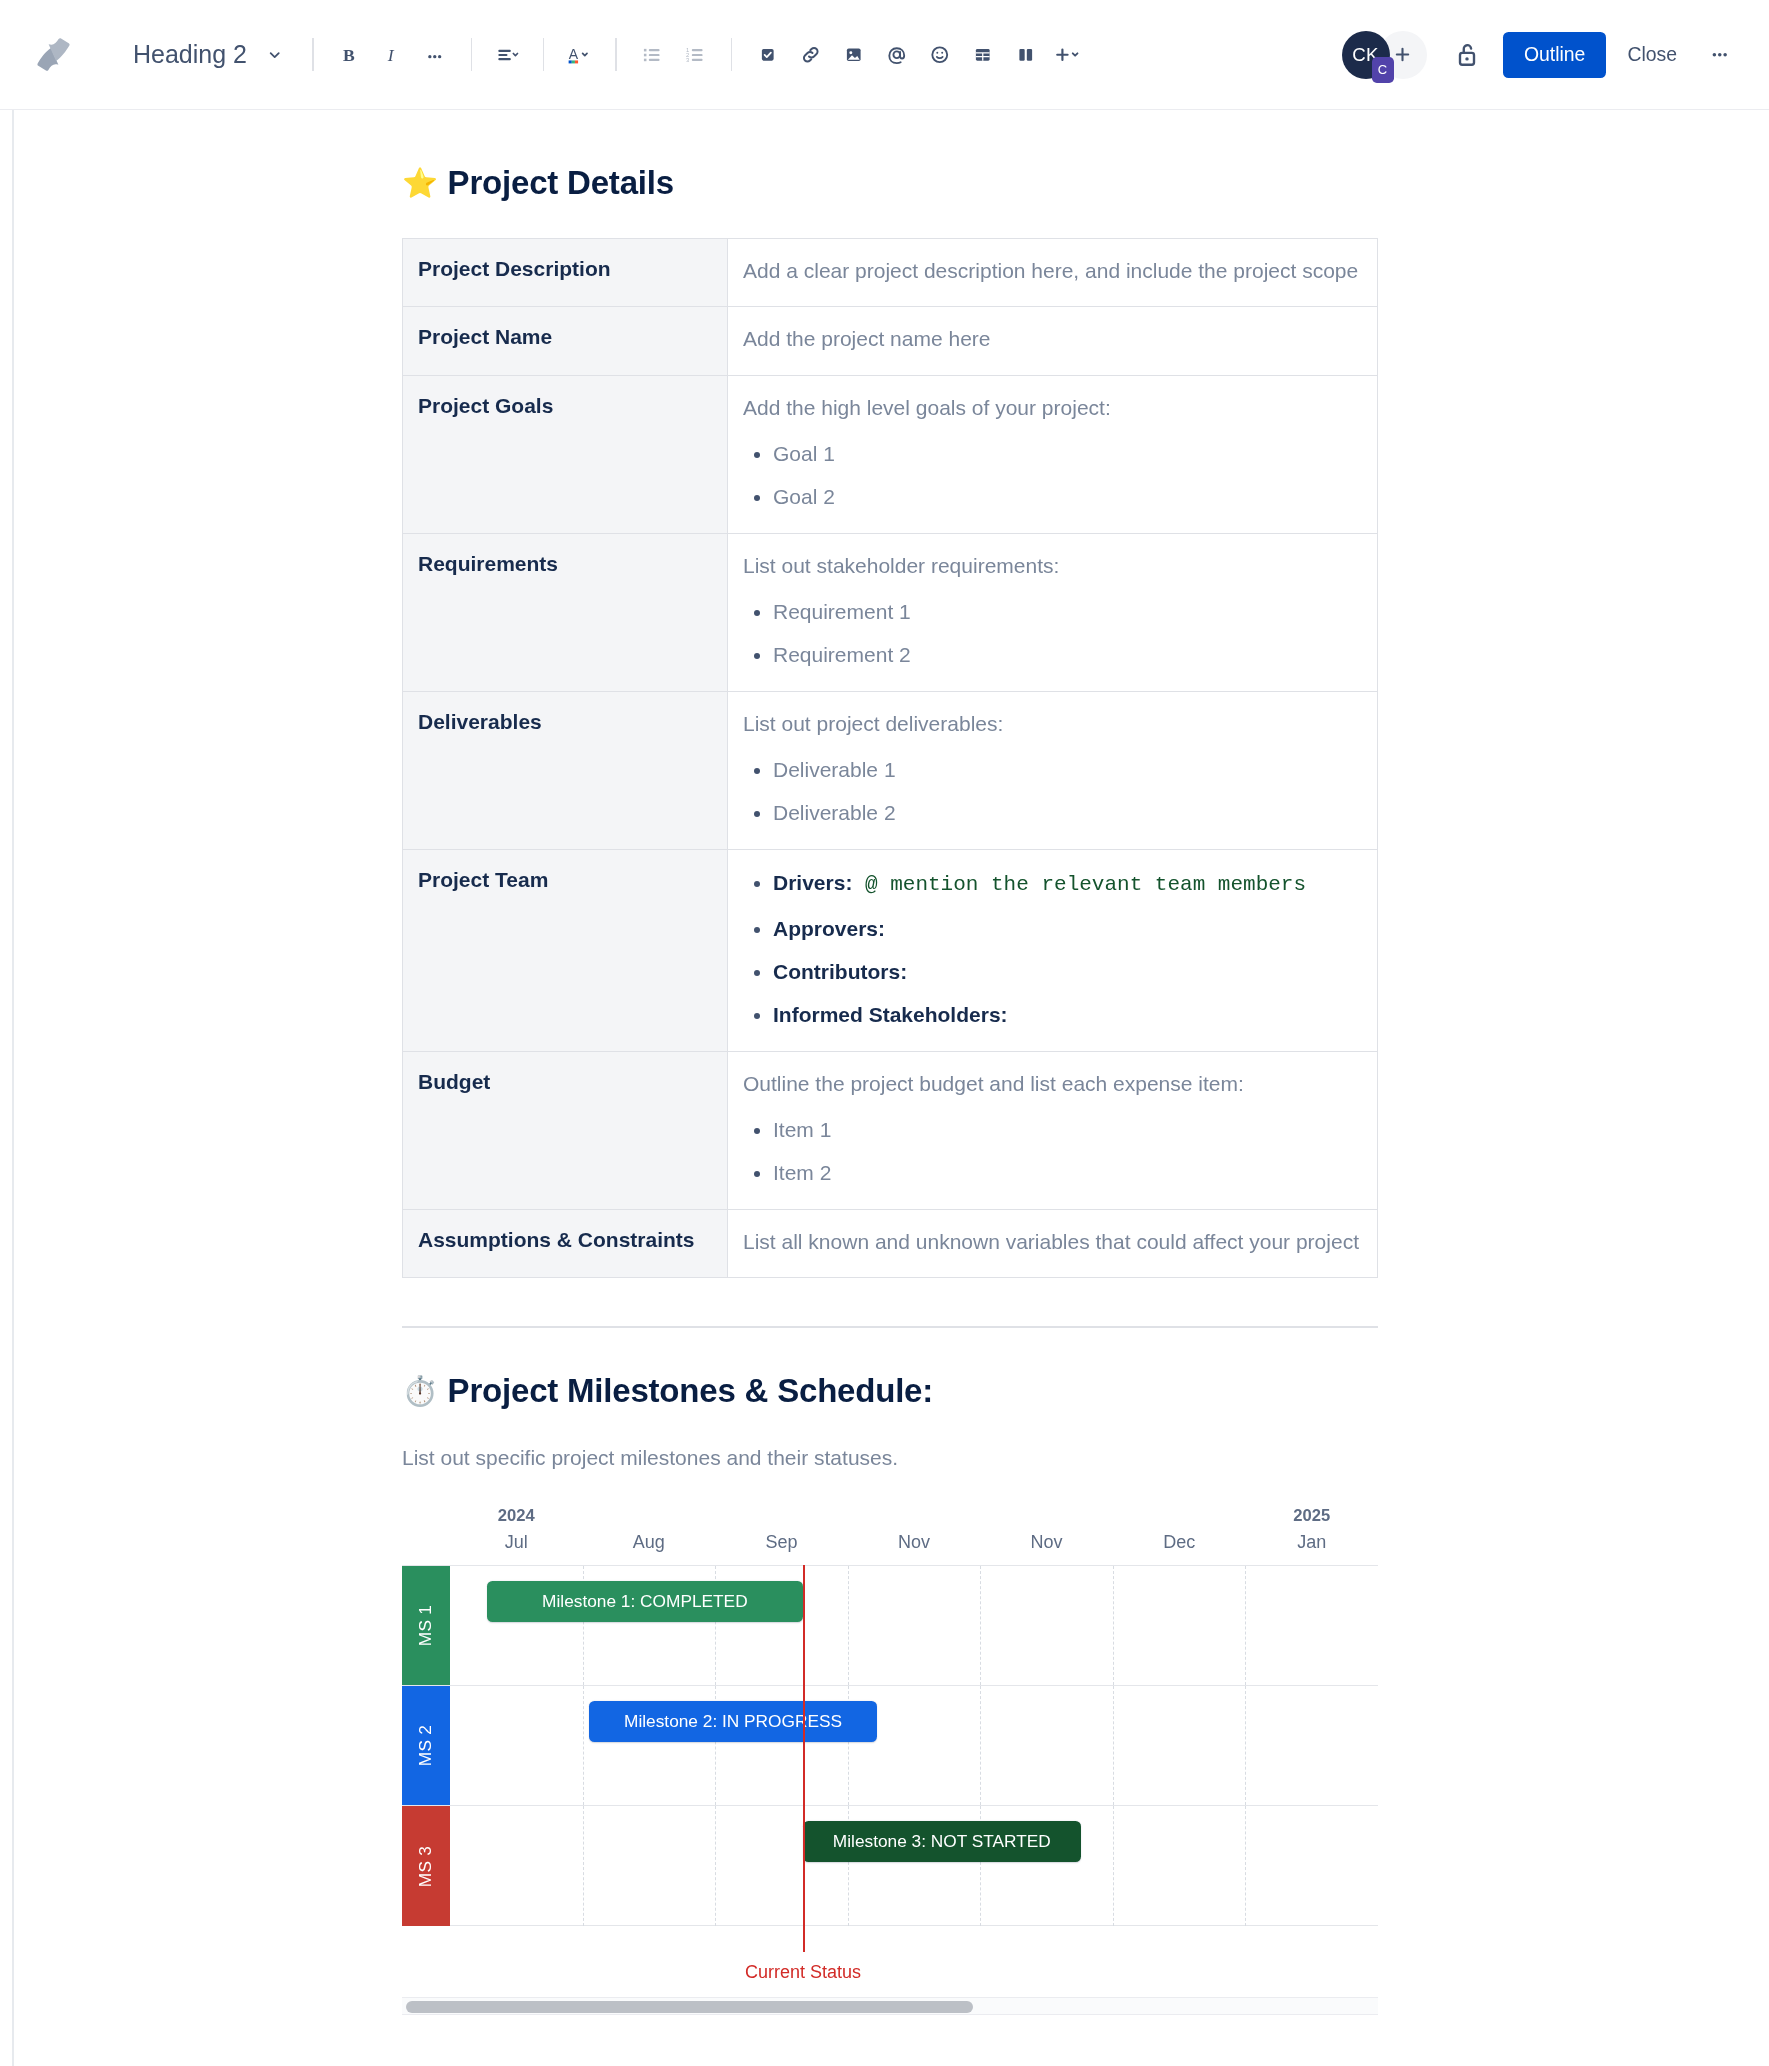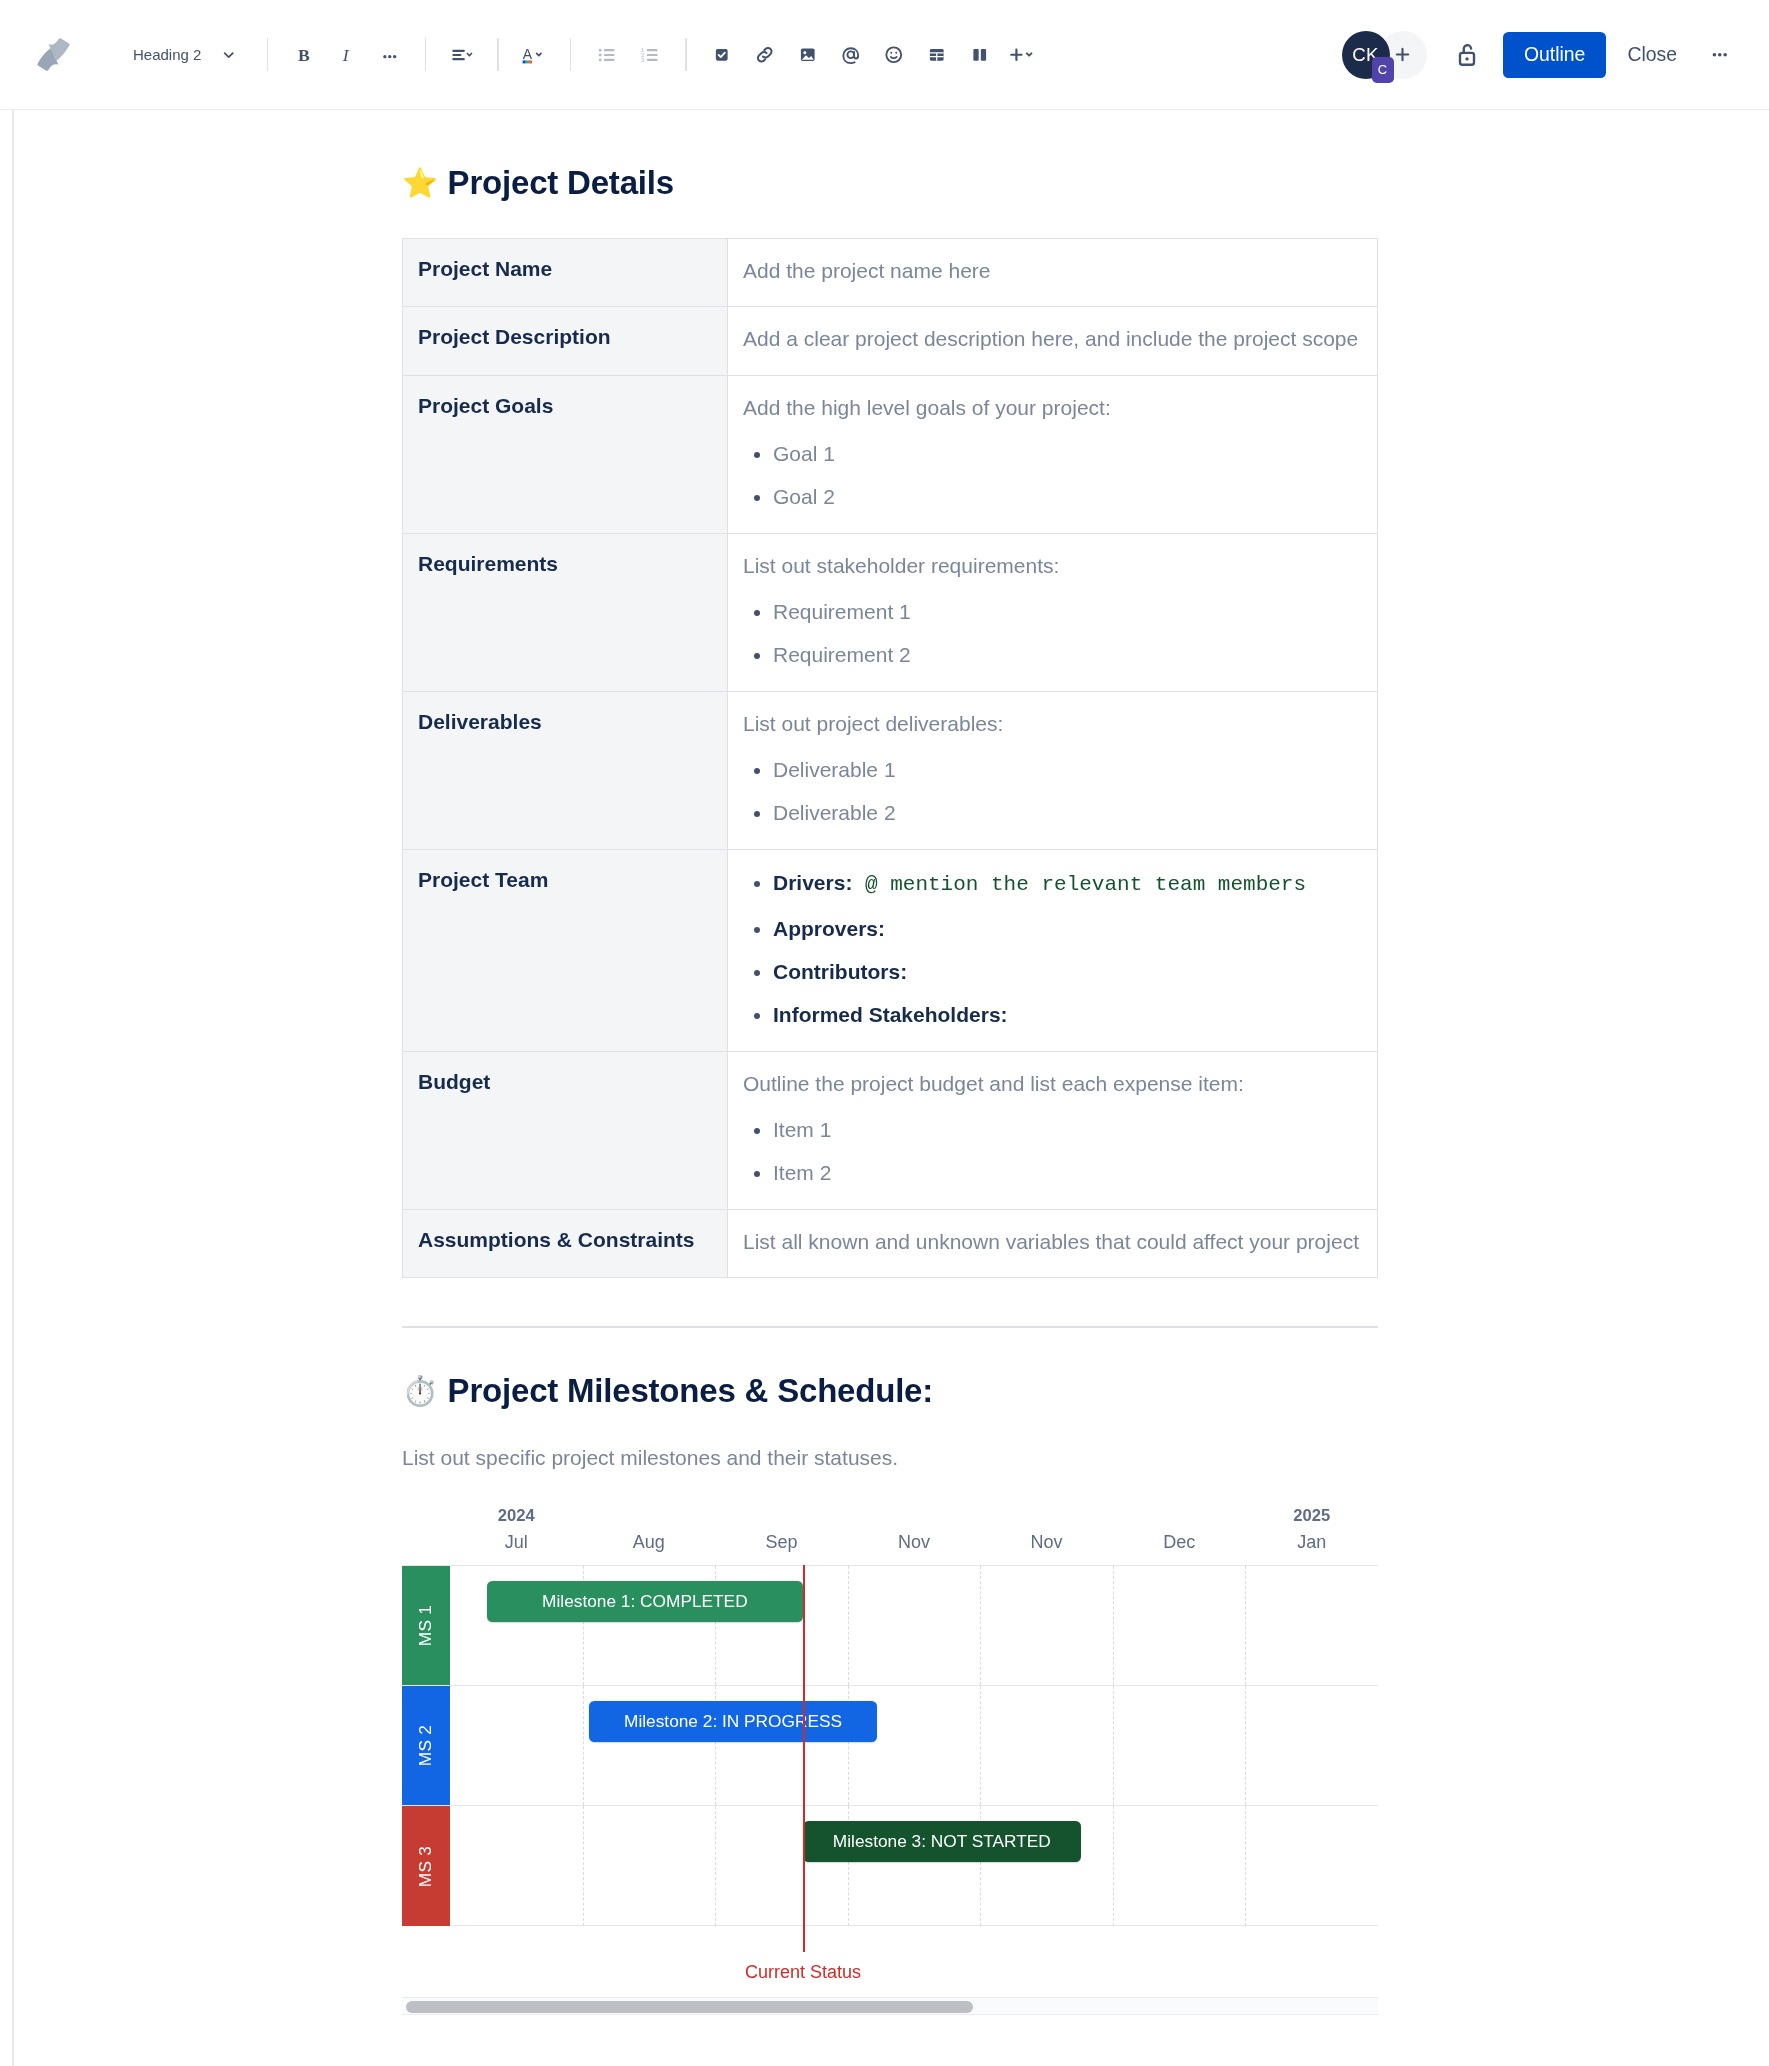--- a/index.html
+++ b/index.html
@@ -44,21 +44,21 @@
     flex: 0 0 auto;
   }
   .tb-style {
     display: flex; align-items: center;
     height: 43px; padding: 0 9.7px 0 11px;
     border-radius: 4.1px; cursor: pointer;
     gap: 18px;
     margin-right: 4.1px;
   }
   .tb-style-label {
-    font-size: 15px; color: #42526e; white-space: nowrap;
+    font-size: 25px; color: #42526e; white-space: nowrap;
     font-family: "Liberation Sans", sans-serif;
   }
   .tb-icon { display: block; }
   .tb-spacer { flex: 1 1 auto; }
 
   
   .avatars { display: flex; align-items: center; position: relative; margin-right: 19.4px; }
   .avatar {
     width: 48px; height: 48px; border-radius: 50%;
     background: #1c2b4a; color: #ffffff;
@@ -465,29 +465,29 @@
   <div class="doc">
 
     <h2 class="sec-title">
       <span class="emoji">⭐</span>
       <span>Project Details</span>
     </h2>
 
     <table class="details">
       <tbody id="details-body">
           <tr>
+            <td class="key">Project Description</td>
+            <td class="val">
+              <span class="lead">Add a clear project description here, and include the project scope</span>
+            </td>
+          </tr>
+          <tr>
             <td class="key">Project Name</td>
             <td class="val">
               <span class="lead">Add the project name here</span>
-            </td>
-          </tr>
-          <tr>
-            <td class="key">Project Description</td>
-            <td class="val">
-              <span class="lead">Add a clear project description here, and include the project scope</span>
             </td>
           </tr>
           <tr>
             <td class="key">Project Goals</td>
             <td class="val">
               <span class="lead">Add the high level goals of your project:</span>
               <ul>
                 <li>Goal 1</li>
                 <li>Goal 2</li>
               </ul>

